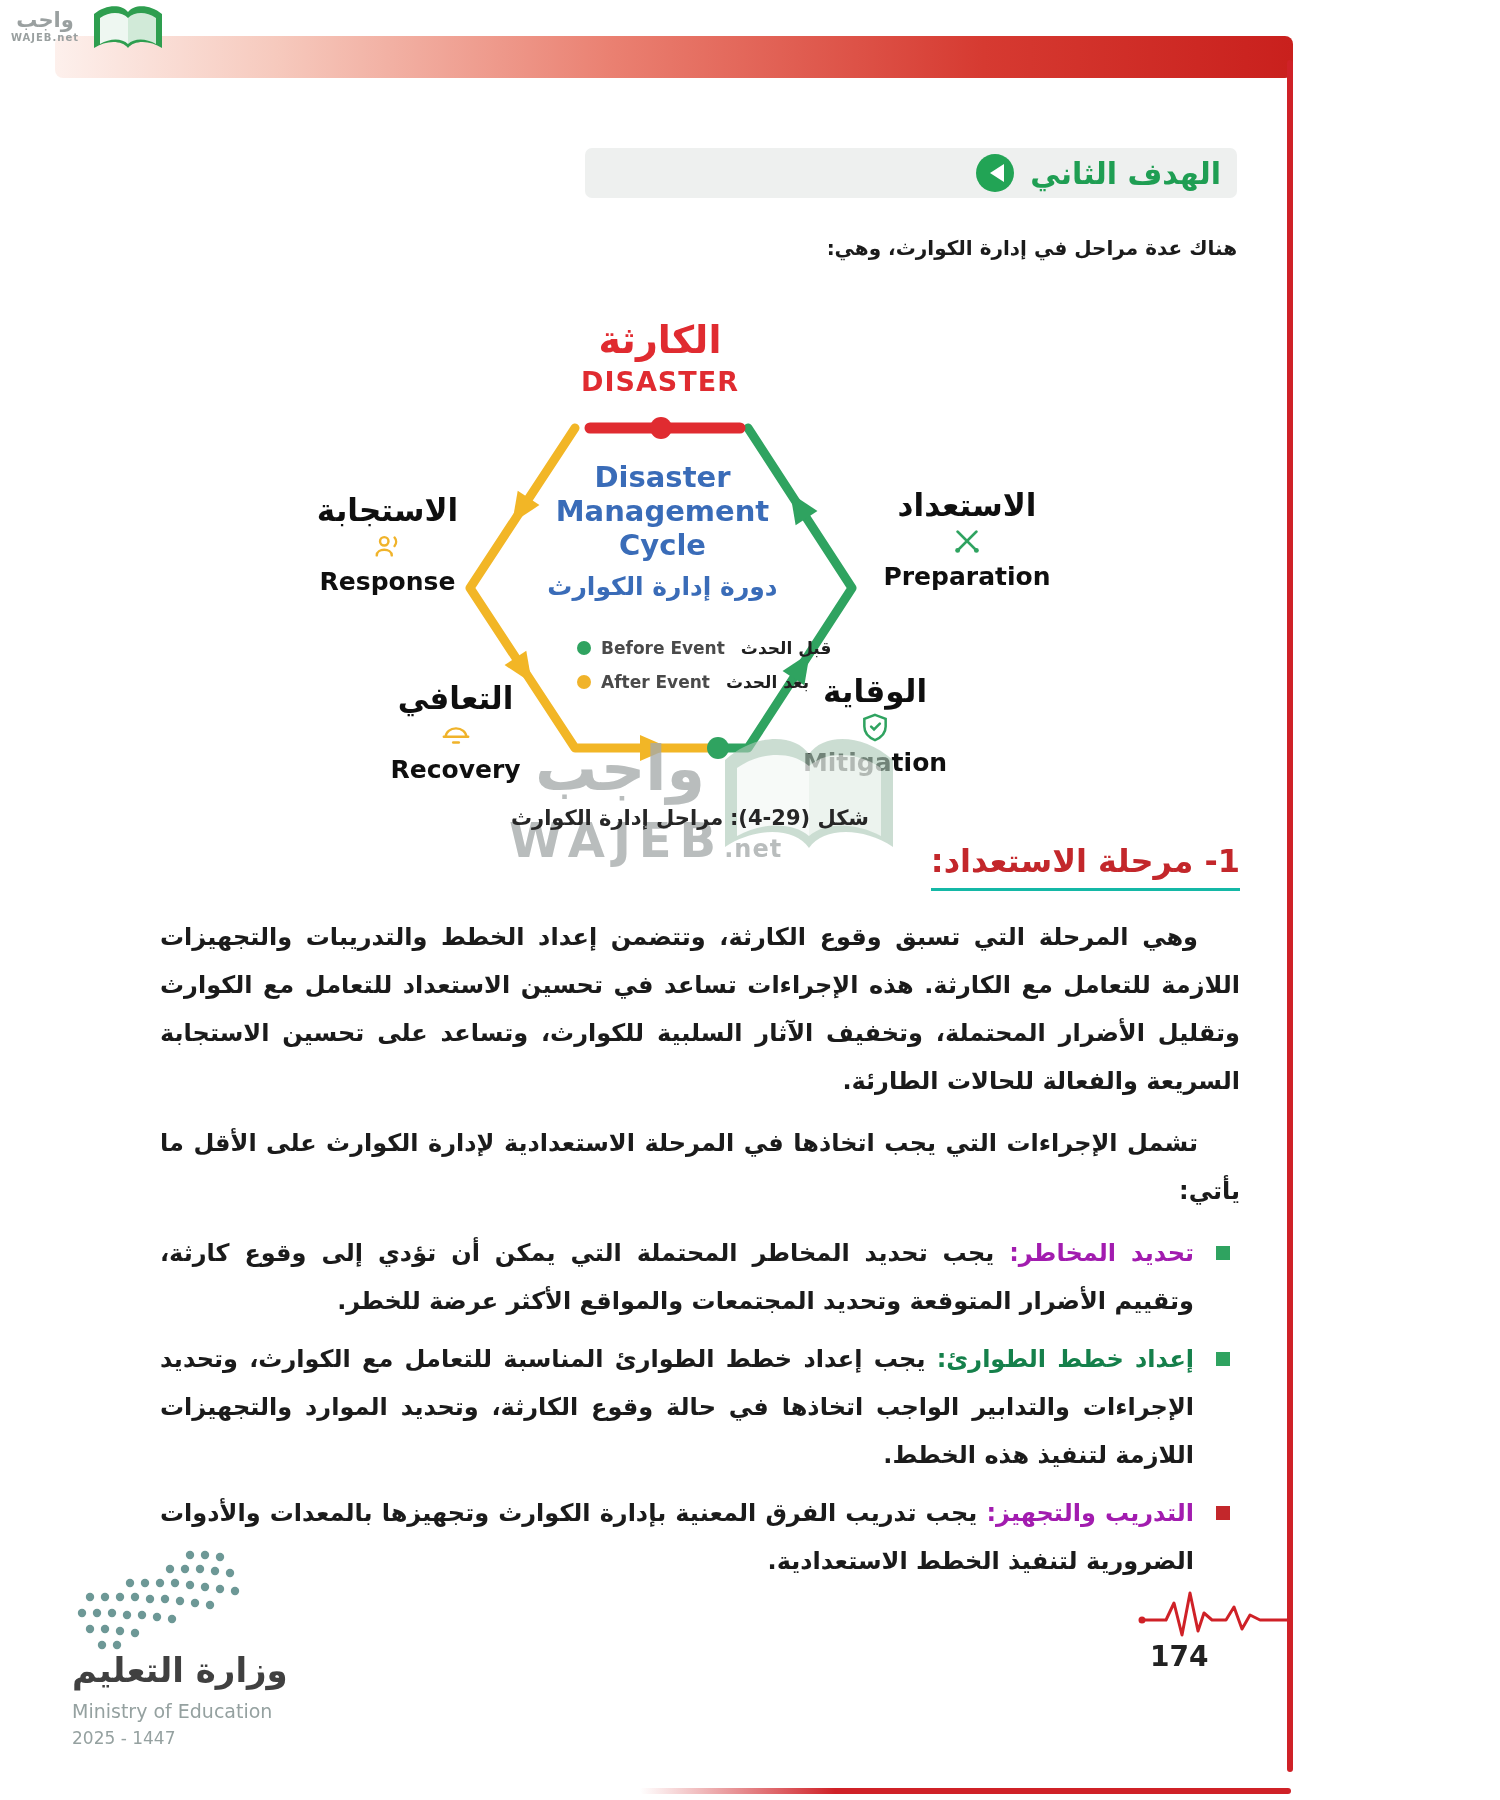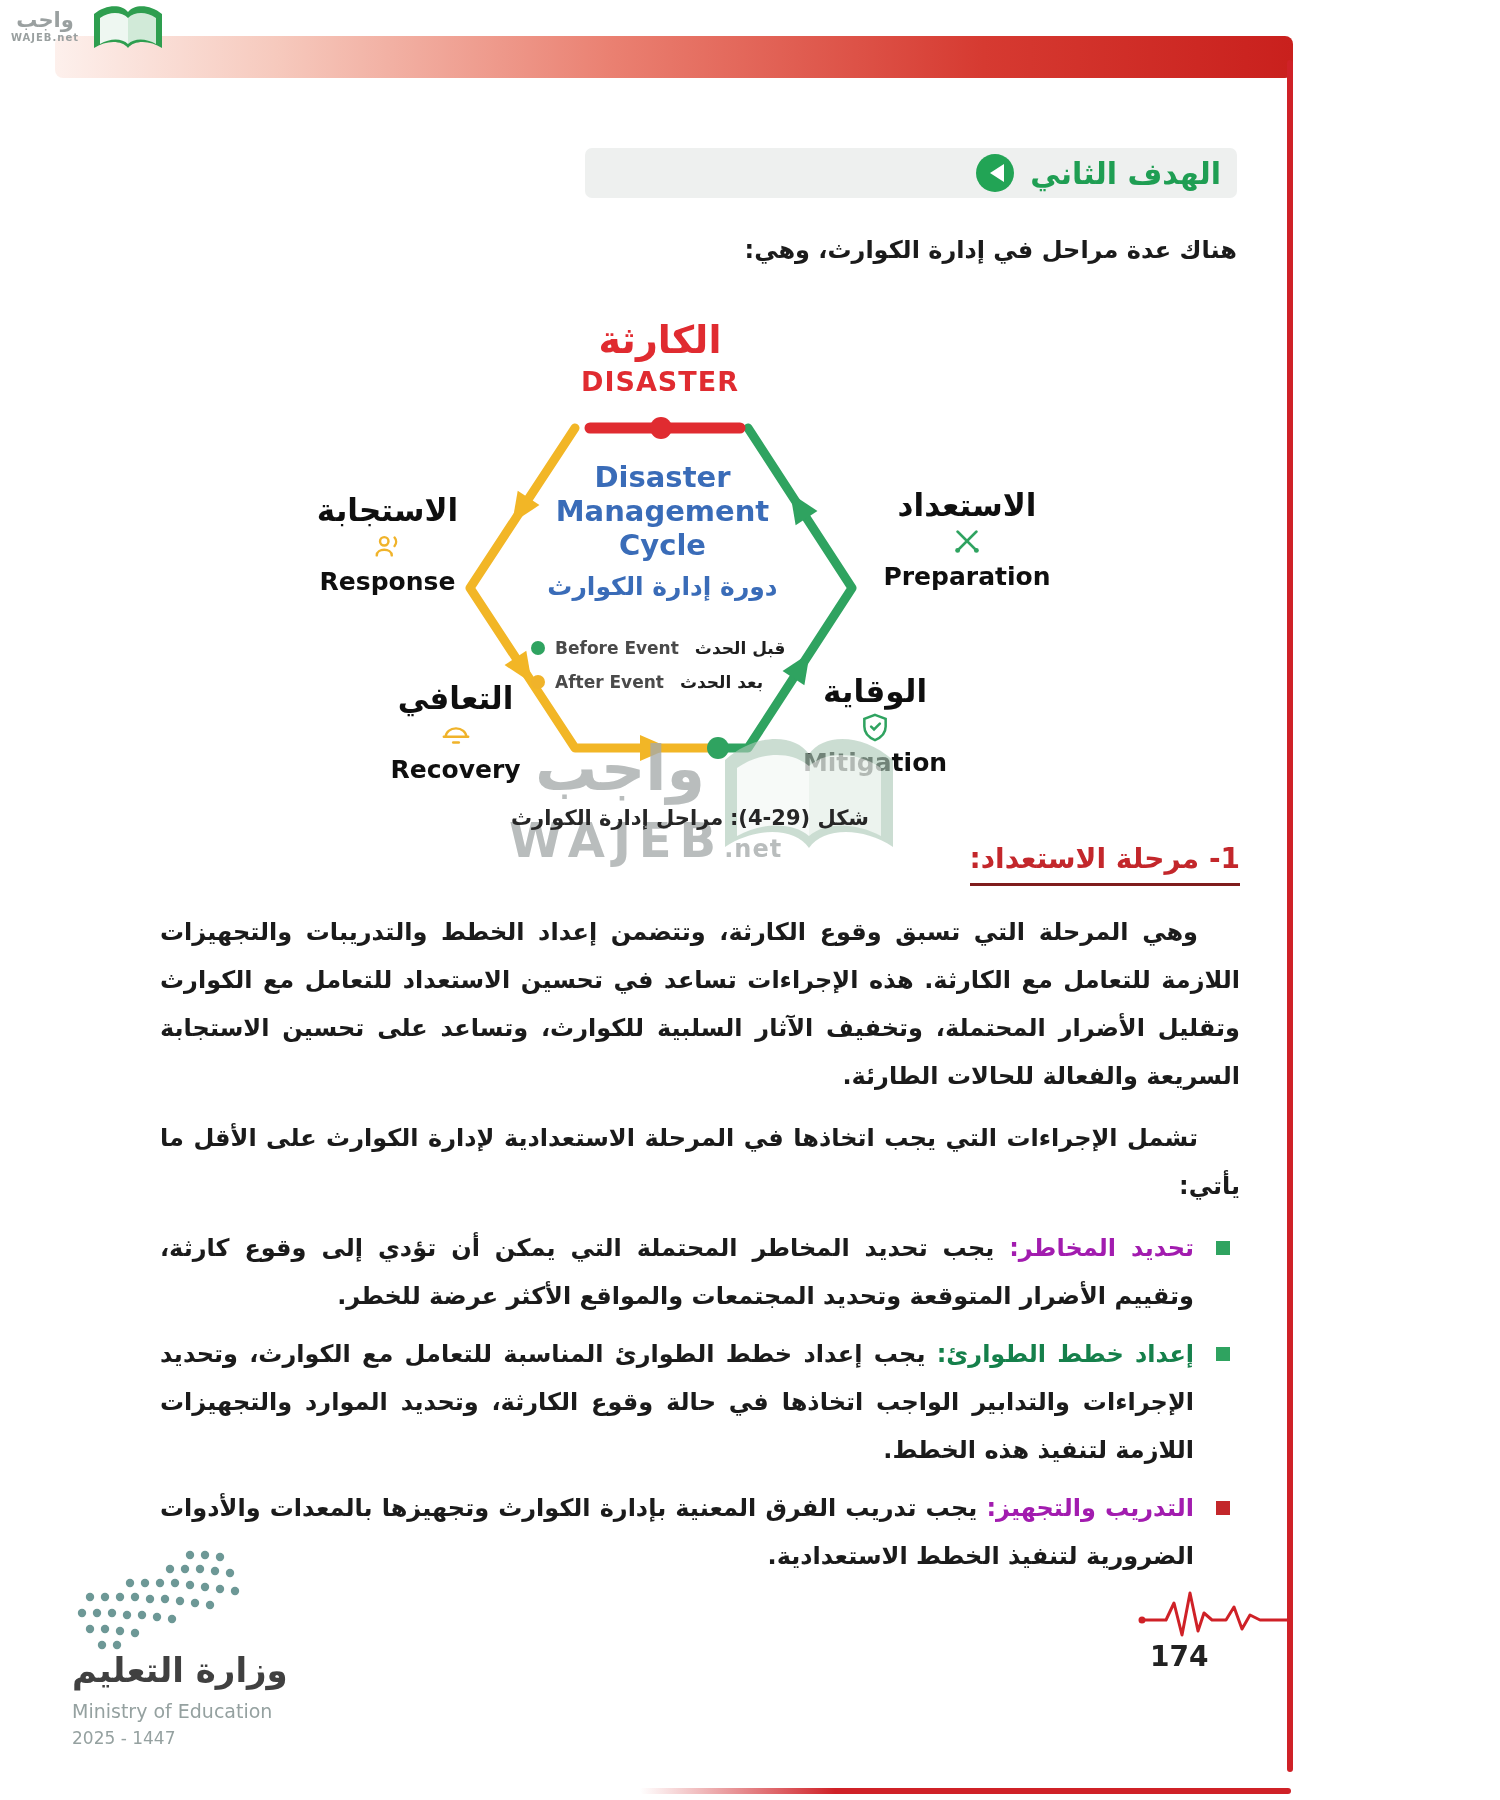--- a/index.html
+++ b/index.html
@@ -20,34 +20,34 @@
 
   
   .objective { position:absolute; left:585px; top:148px; width:652px; height:50px; background:#eef0ef; border-radius:7px;
     direction:rtl; display:flex; align-items:center; gap:16px; padding:0 16px; }
   .obj-label { color:#1f9e53; font-weight:bold; font-size:30px; white-space:nowrap; }
   .obj-icon { width:38px; height:38px; border-radius:50%; background:#22a455; display:flex; align-items:center; justify-content:center; flex:0 0 auto; }
   .obj-icon .tri { width:0; height:0; border-top:9px solid transparent; border-bottom:9px solid transparent; border-right:14px solid #ffffff; margin-left:3px; }
   .obj-text { color:#232323; font-weight:bold; font-size:26px; white-space:nowrap; }
 
   .intro { position:absolute; left:540px; top:236px; width:697px; direction:rtl; text-align:right;
-    font-size:24px; font-weight:bold; color:#1b1b1b; }
+    font-size:20px; font-weight:bold; color:#1b1b1b; }
 
   
   .disaster-label { position:absolute; left:530px; top:318px; width:260px; text-align:center; z-index:2; }
   .d-ar { font-size:38px; font-weight:bold; color:#e02b30; }
   .d-en { font-size:27px; font-weight:bold; color:#e02b30; letter-spacing:1px; margin-top:4px; }
 
   .hex { position:absolute; left:400px; top:395px; z-index:1; }
 
   .center-text { position:absolute; left:535px; top:460px; width:255px; text-align:center; z-index:2; }
   .ct-en { font-size:29px; font-weight:bold; color:#3a6cb8; line-height:1.18; }
   .ct-ar { font-size:25px; font-weight:bold; color:#3a6cb8; margin-top:9px; direction:rtl; }
 
-  .legend { position:absolute; left:531px; top:636px; z-index:2; }
+  .legend { position:absolute; left:577px; top:636px; z-index:2; }
   .lrow { display:flex; direction:ltr; align-items:center; gap:10px; height:24px; margin-bottom:10px; }
   .ldot { width:14px; height:14px; border-radius:50%; flex:0 0 auto; }
   .len { font-size:17px; color:#4a4a4a; font-weight:600; }
   .lar { font-size:17px; color:#1f1f1f; font-weight:bold; direction:rtl; margin-left:6px; }
 
   .node { position:absolute; text-align:center; z-index:2; }
   .n-ar { font-size:31px; font-weight:bold; color:#0f0f0f; direction:rtl; }
   .n-icon { height:34px; margin:3px 0 2px; }
   .n-en { font-size:25px; font-weight:bold; color:#0f0f0f; }
   .node-preparation { left:872px; top:487px; width:190px; }
@@ -62,22 +62,22 @@
 
   
   .wm { position:absolute; left:495px; top:726px; width:430px; height:165px; z-index:4; opacity:.78; pointer-events:none; }
   .wm-ar { position:absolute; left:40px; top:6px; font-size:62px; font-weight:bold; color:#a6abab; direction:rtl; }
   .wm-en { position:absolute; left:14px; top:86px; font-size:48px; font-weight:bold; letter-spacing:8px; color:#a6abab; }
   .wm-net { font-size:24px; letter-spacing:1px; color:#a6abab; }
   .wm-book { position:absolute; left:212px; top:-4px; }
 
   
   .content { position:absolute; left:160px; top:842px; width:1080px; direction:rtl; z-index:2; }
-  .heading { display:inline-block; color:#c3272b; font-size:28px; font-weight:bold;
-    border-bottom:3px solid #7f1d1d; padding-bottom:8px; margin-bottom:22px; }
+  .heading { display:inline-block; color:#c3272b; font-size:32px; font-weight:bold;
+    border-bottom:3px solid #14b8a6; padding-bottom:8px; margin-bottom:22px; }
   .para { font-size:24px; font-weight:700; color:#1b1b1b; line-height:2.0; text-align:justify; text-indent:42px; margin-bottom:14px; }
   .bullets { margin-top:6px; }
   .bullet { position:relative; padding-right:46px; font-size:24px; font-weight:700; color:#1b1b1b;
     line-height:2.0; text-align:justify; margin-bottom:10px; }
   .bsq { position:absolute; right:10px; top:17px; width:14px; height:14px; background:#2fa360; }
   .bsq[data-color="green"] { background:#2fa360; }
   .bsq[data-color="red"]   { background:#c3272b; }
   .blabel { font-weight:bold; }
   .blabel[data-color="red"]   { color:#a21caf; }
   .blabel[data-color="green"] { color:#15804b; }

